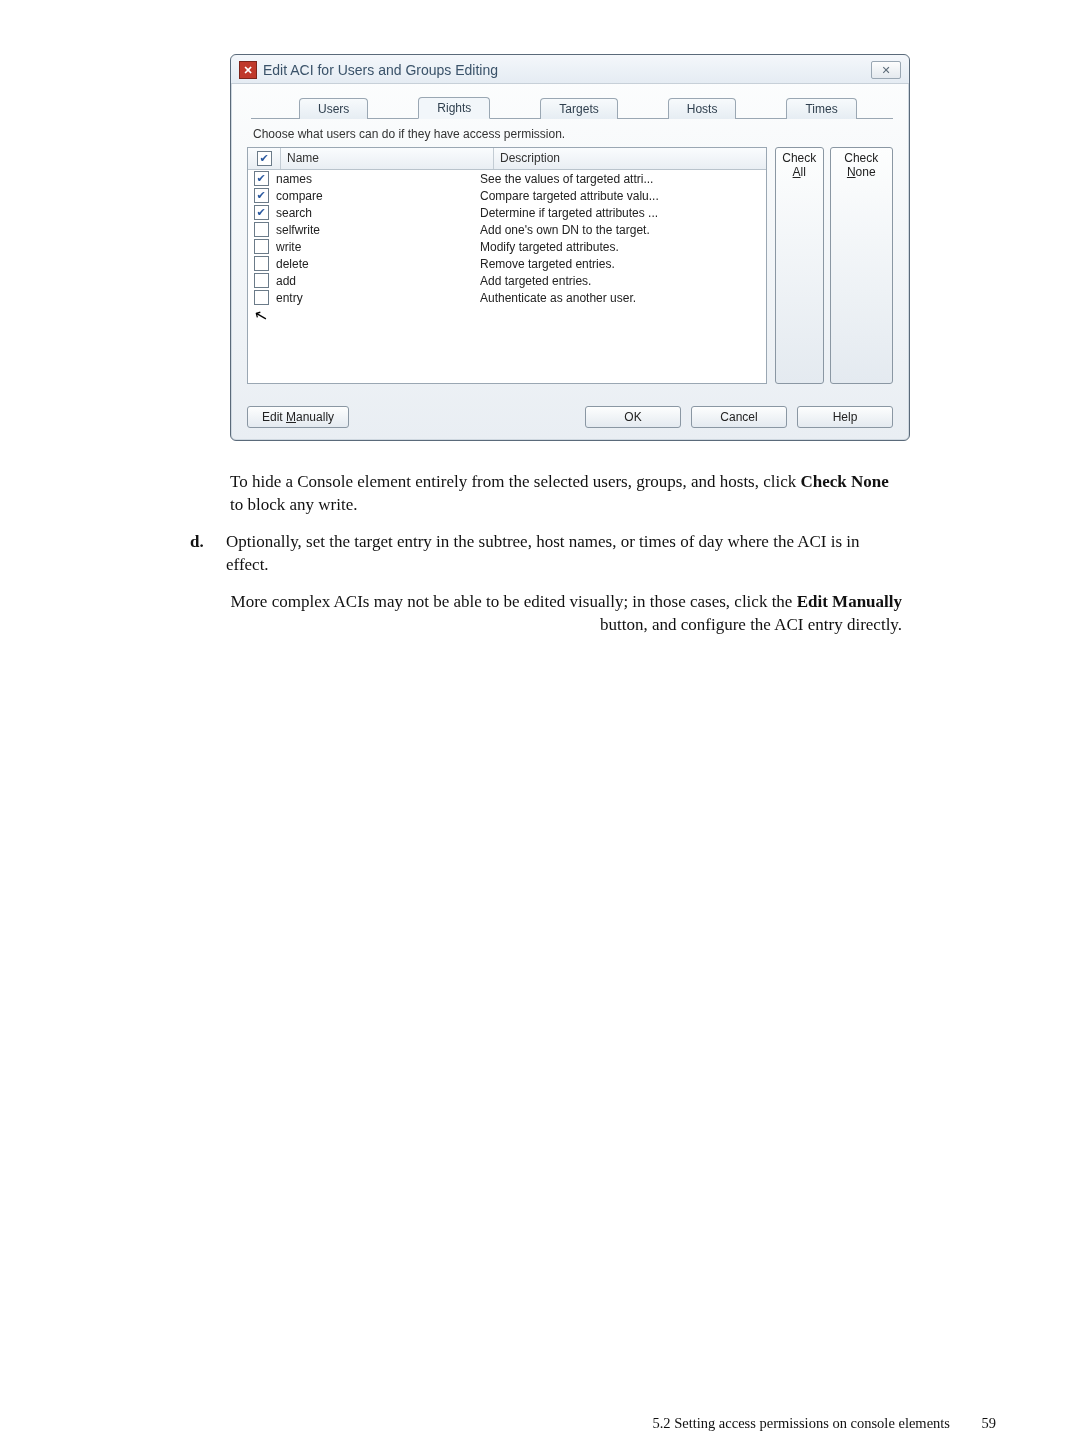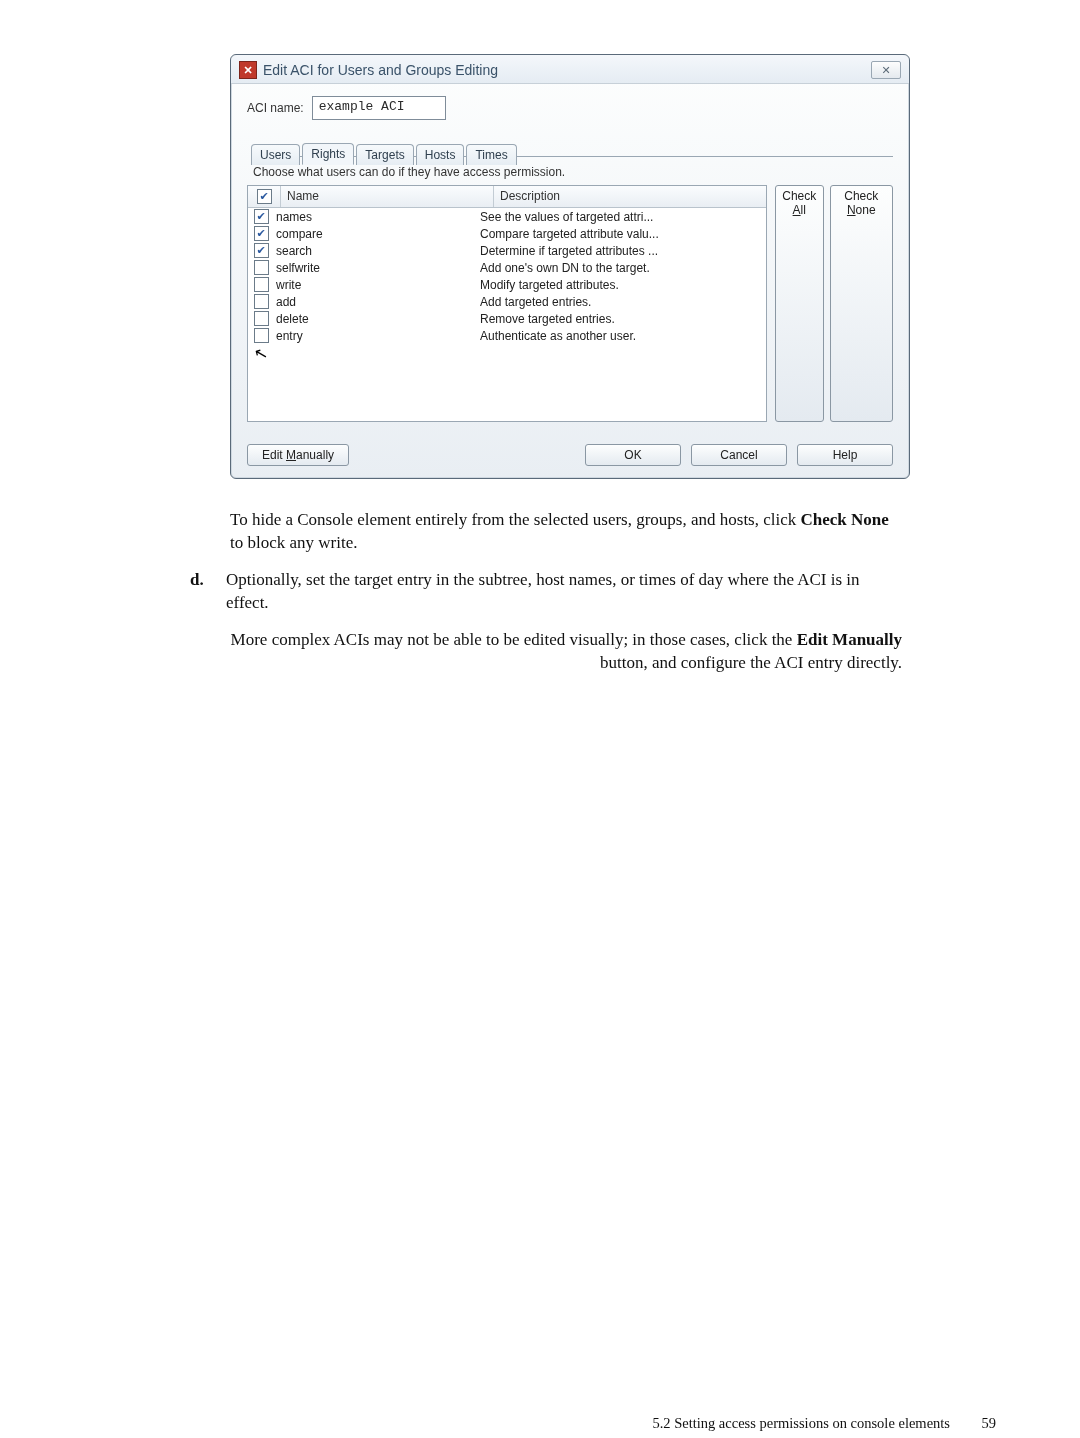--- a/index.html
+++ b/index.html
@@ -80,30 +80,31 @@
   }
 
   
   .tabstrip {
     display:flex;
     align-items:flex-end;
     border-bottom: 1px solid #9aa7b3;
     margin: 0 0 6px 4px;
   }
   .tab {
-    padding: 3px 8px;
+    padding: 3px 18px;
     border: 1px solid #9aa7b3;
     border-bottom: none;
     background: linear-gradient(#f7fafc, #e6edf3);
     border-top-left-radius: 4px;
     border-top-right-radius: 4px;
     margin-right: 2px;
     position: relative;
-    top: 9px;
+    top: 1px;
     color:#30404f;
+    margin-left:48px;
   }
   .tab.active {
     background:#f2f6fa;
     border-bottom: 1px solid #f2f6fa;
     font-weight: normal;
   }
 
   .tab-explain { margin: 8px 0 6px 6px; color:#333; }
 
   .rights-row { display:flex; gap:8px; }
@@ -230,24 +231,20 @@
     <div class="dialog">
       <div class="titlebar">
         <div class="app-icon">✕</div>
         <div class="titlebar-title">Edit ACI for Users and Groups Editing</div>
         <div class="titlebar-close">
           <span>✕</span>
         </div>
       </div>
 
       <div class="dialog-body">
-        <div class="field-row">
-          <span class="field-label">ACI name:</span>
-          <span class="text-input">example ACI</span>
-        </div>
 
         <div class="tabstrip">
           <div class="tab">Users</div>
           <div class="tab active">Rights</div>
           <div class="tab">Targets</div>
           <div class="tab">Hosts</div>
           <div class="tab">Times</div>
         </div>
 
         <div class="tab-explain">Choose what users can do if they have access permission.</div>
@@ -295,29 +292,29 @@
                 <div class="r-cb">
                     <span class="cbox"></span>
                   </div>
                 <div class="r-name">write</div>
                 <div class="r-desc">Modify targeted attributes.</div>
               </div>
               <div class="r-row">
                 <div class="r-cb">
                     <span class="cbox"></span>
                   </div>
+                <div class="r-name">delete</div>
+                <div class="r-desc">Remove targeted entries.</div>
+              </div>
+              <div class="r-row">
+                <div class="r-cb">
+                    <span class="cbox"></span>
+                  </div>
                 <div class="r-name">add</div>
                 <div class="r-desc">Add targeted entries.</div>
-              </div>
-              <div class="r-row">
-                <div class="r-cb">
-                    <span class="cbox"></span>
-                  </div>
-                <div class="r-name">delete</div>
-                <div class="r-desc">Remove targeted entries.</div>
               </div>
               <div class="r-row">
                 <div class="r-cb">
                     <span class="cbox"></span>
                   </div>
                 <div class="r-name">entry</div>
                 <div class="r-desc">Authenticate as another user.</div>
               </div>
             </div>
             <span class="cursor-icon">↖</span>

